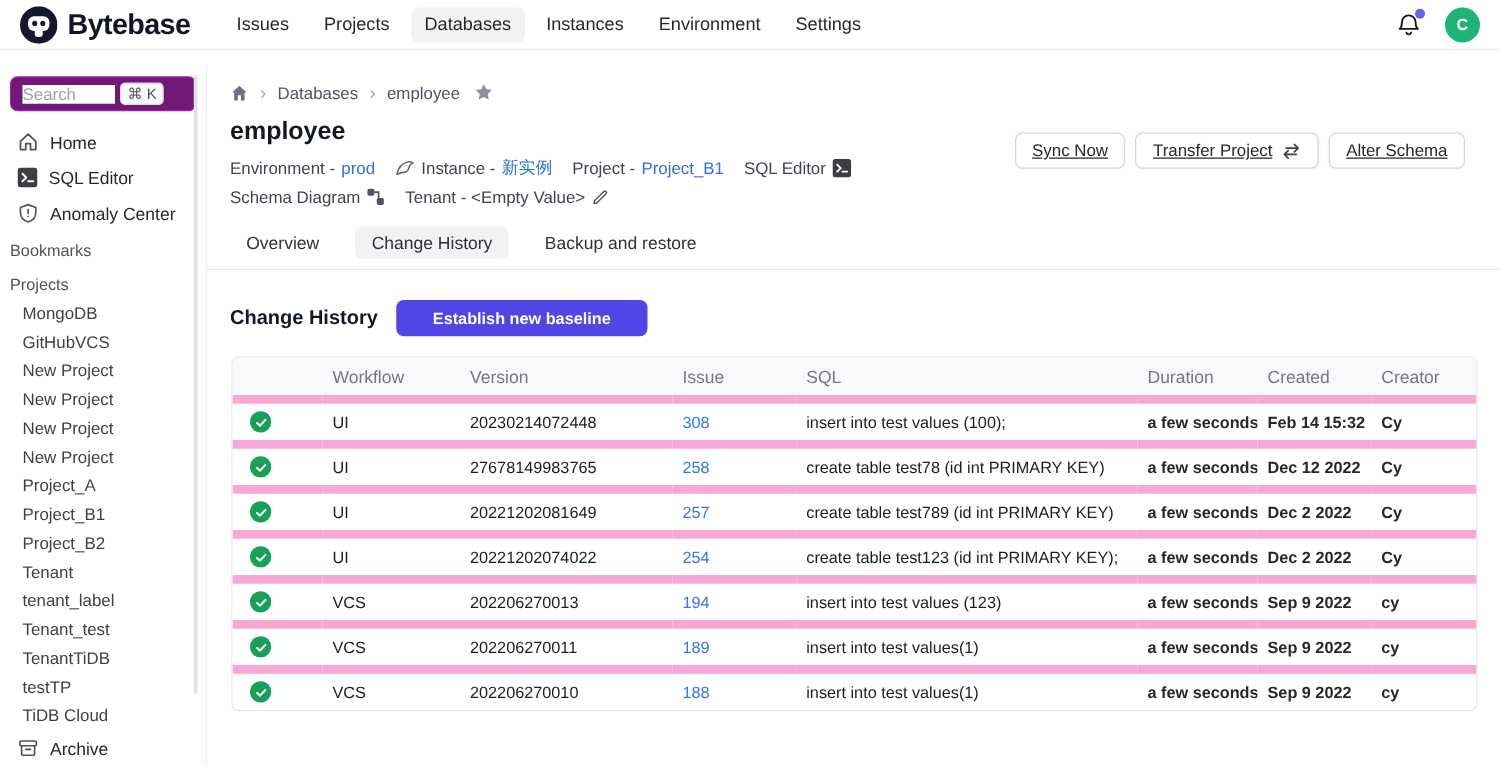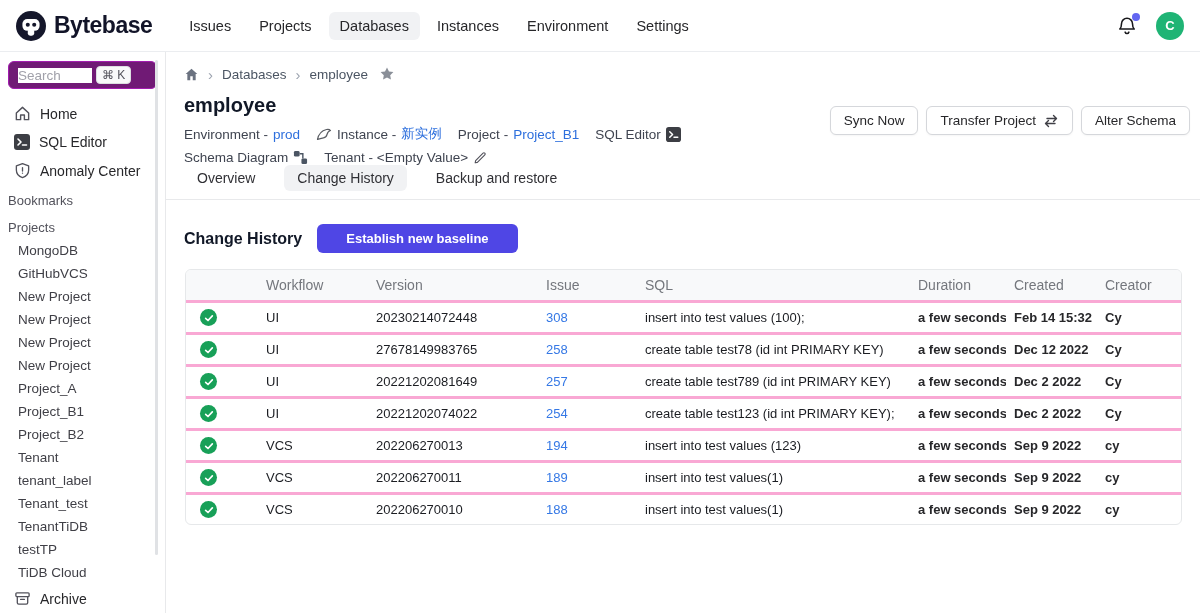--- a/index.html
+++ b/index.html
@@ -1,21 +1,21 @@
 <!DOCTYPE html>
 <html><head>
 <meta charset="utf-8">
 <style>
   * { margin:0; padding:0; box-sizing:border-box; }
   html,body { width:1200px; height:613px; overflow:hidden; background:#fff;
     font-family:"Liberation Sans", sans-serif; color:#1f2937; }
   [data-interactable="true"] { cursor:pointer; }
 
   
-  .topbar { display:flex; align-items:center; height:52px; padding:0 16px;
+  .topbar { display:flex; align-items:center; height:40px; padding:0 16px;
     border-bottom:1px solid #ebedf0; background:#fff; }
   .brand { display:flex; align-items:center; gap:8px; }
   .brand-name { font-size:23px; font-weight:800; color:#121428; letter-spacing:-0.5px; }
   .nav-items { display:flex; align-items:center; gap:6px; margin-left:26px; }
   .nav-item { padding:6px 11px; font-size:14.5px; color:#27272a; border-radius:6px; white-space:nowrap; }
   .nav-item.active { background:#f1f2f4; }
   .topbar-right { margin-left:auto; display:flex; align-items:center; gap:18px; }
   .bell-wrap { position:relative; width:22px; height:22px; }
   .notif-dot { position:absolute; top:-2px; right:-2px; width:8px; height:8px; border-radius:50%; background:#6366f1; }
   .avatar { width:28px; height:28px; border-radius:50%; background:#1fb475; color:#fff;
@@ -41,42 +41,42 @@
   
   .main { position:absolute; top:52px; left:166px; right:0; bottom:0; background:#fff; overflow:hidden; }
   .breadcrumb { display:flex; align-items:center; gap:9px; padding:14px 20px 0 18px;
     font-size:13.5px; color:#4b5563; }
   .crumb-sep { color:#9ca3af; font-size:15px; line-height:1; }
   .page-title { margin:12px 0 0 18px; font-size:20px; font-weight:700; color:#111827; }
   .meta-wrap { margin:8px 0 0 18px; max-width:585px; display:flex; flex-wrap:wrap;
     column-gap:16px; row-gap:7px; font-size:13.5px; color:#3f4450; align-items:center; }
   .meta-item { display:flex; align-items:center; gap:5px; white-space:nowrap; }
   .blue-link { color:#2d6fdd; }
-  .page-actions { position:absolute; top:54px; right:10px; display:flex; gap:8px; }
+  .page-actions { position:absolute; top:54px; right:28px; display:flex; gap:8px;text-decoration:underline; }
   .btn { display:flex; align-items:center; gap:7px; background:#fff; border:1px solid #d5d7db;
     border-radius:6px; padding:6px 13px; font-size:13.5px; color:#27272a; white-space:nowrap;
     box-shadow:0 1px 2px rgba(0,0,0,0.04); }
-  .tabs-row { display:flex; align-items:center; gap:16px; padding:0 18px 8px 18px;
+  .tabs-row { display:flex; align-items:center; gap:16px; margin-top:16px; padding:0 18px 8px 18px;
     border-bottom:1px solid #e8e9eb; }
   .tab { padding:5px 13px; font-size:14px; color:#303035; border-radius:6px; white-space:nowrap; }
   .tab.active { background:#f1f2f4; }
   .section-row { display:flex; align-items:center; gap:15px; margin:24px 0 0 18px; }
   .section-title { font-size:16px; font-weight:700; color:#111827; }
   .primary-btn { background:#4f46e5; color:#fff; border:none; border-radius:6px;
     padding:7px 29px; font-size:13px; font-weight:600; font-family:"Liberation Sans", sans-serif; }
 
   
   .history-table { margin:16px 18px 0 19px; width:997px; border:1px solid #e6e8ea;
     border-radius:6px; overflow:hidden; }
   table { width:100%; border-collapse:collapse; table-layout:fixed; font-size:13px; }
   col.c0{width:72px;} col.c1{width:110px;} col.c2{width:170px;} col.c3{width:99px;}
   col.c4{width:273px;} col.c5{width:96px;} col.c6{width:91px;} col.c7{width:86px;}
   thead th { background:#f8f9fa; text-align:left; font-weight:500; color:#74777d;
     font-size:14px; padding:7px 8px; }
-  tbody td { padding:6px 8px; border-top:3px solid #f9a8d4; color:#1b1d22;
+  tbody td { padding:6px 8px; border-top:7px solid #f9a8d4; color:#1b1d22;
     white-space:nowrap; overflow:hidden; height:29px; }
   td.c-strong { font-weight:600; color:#27272a; }
   .issue-link { color:#3578e5; }
   .check { display:inline-flex; align-items:center; justify-content:center; width:17px; height:17px;
     border-radius:50%; background:#18a058; margin-left:6px; vertical-align:middle; }
 </style>
 </head>
 <body>
 
 <div class="topbar" data-interactable="false">

